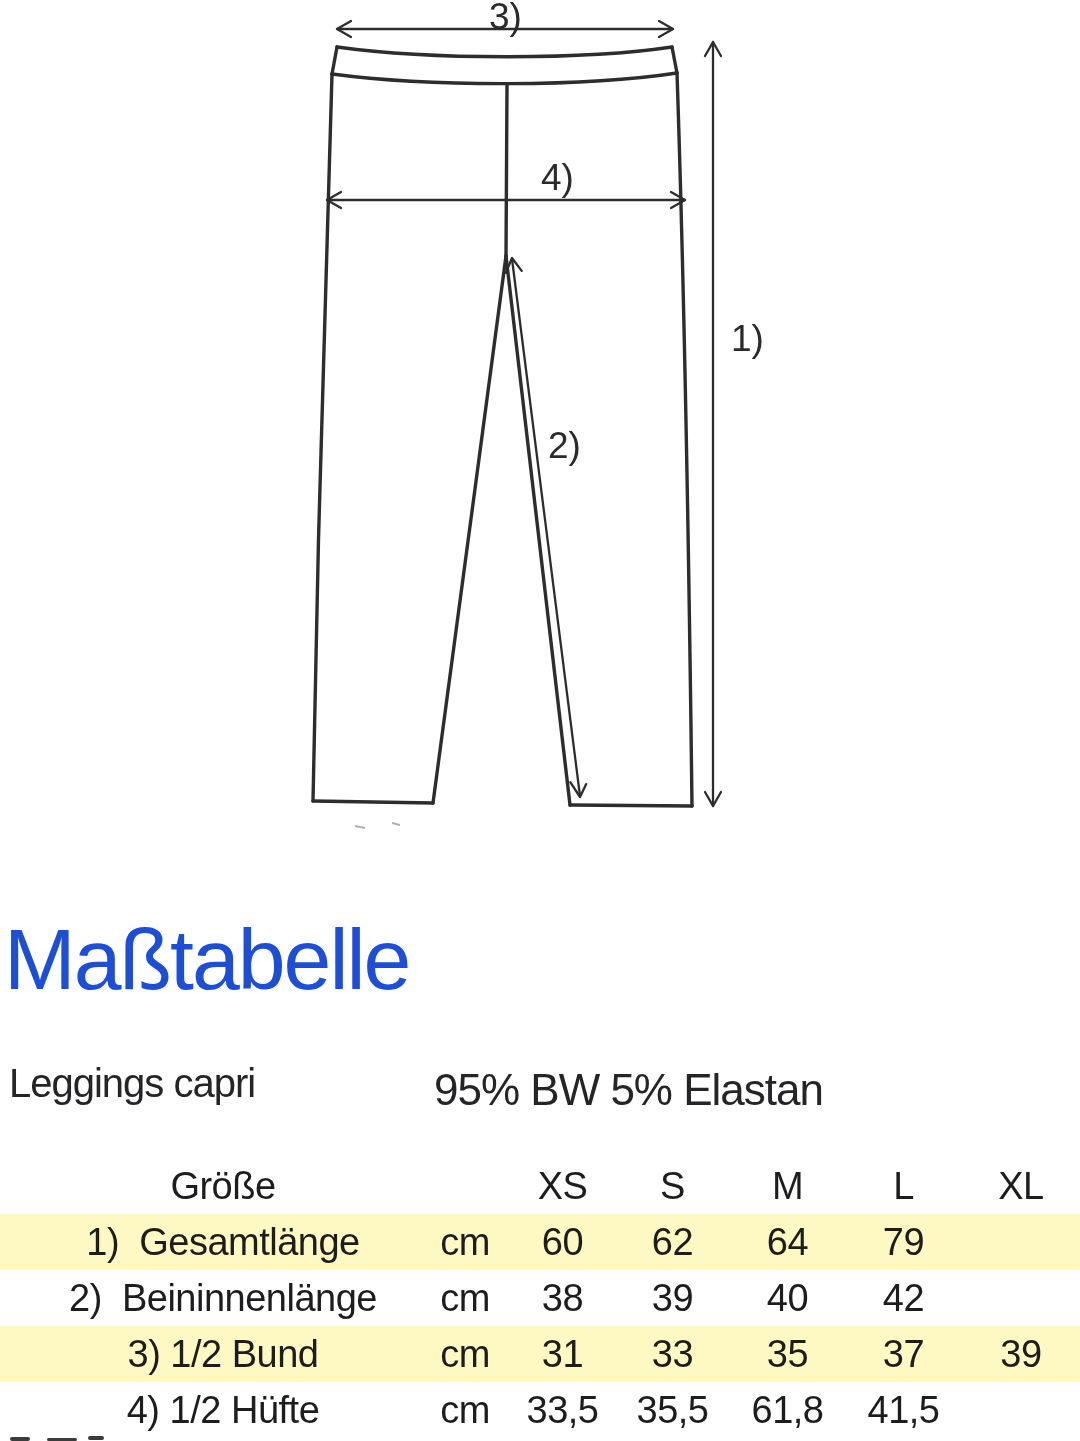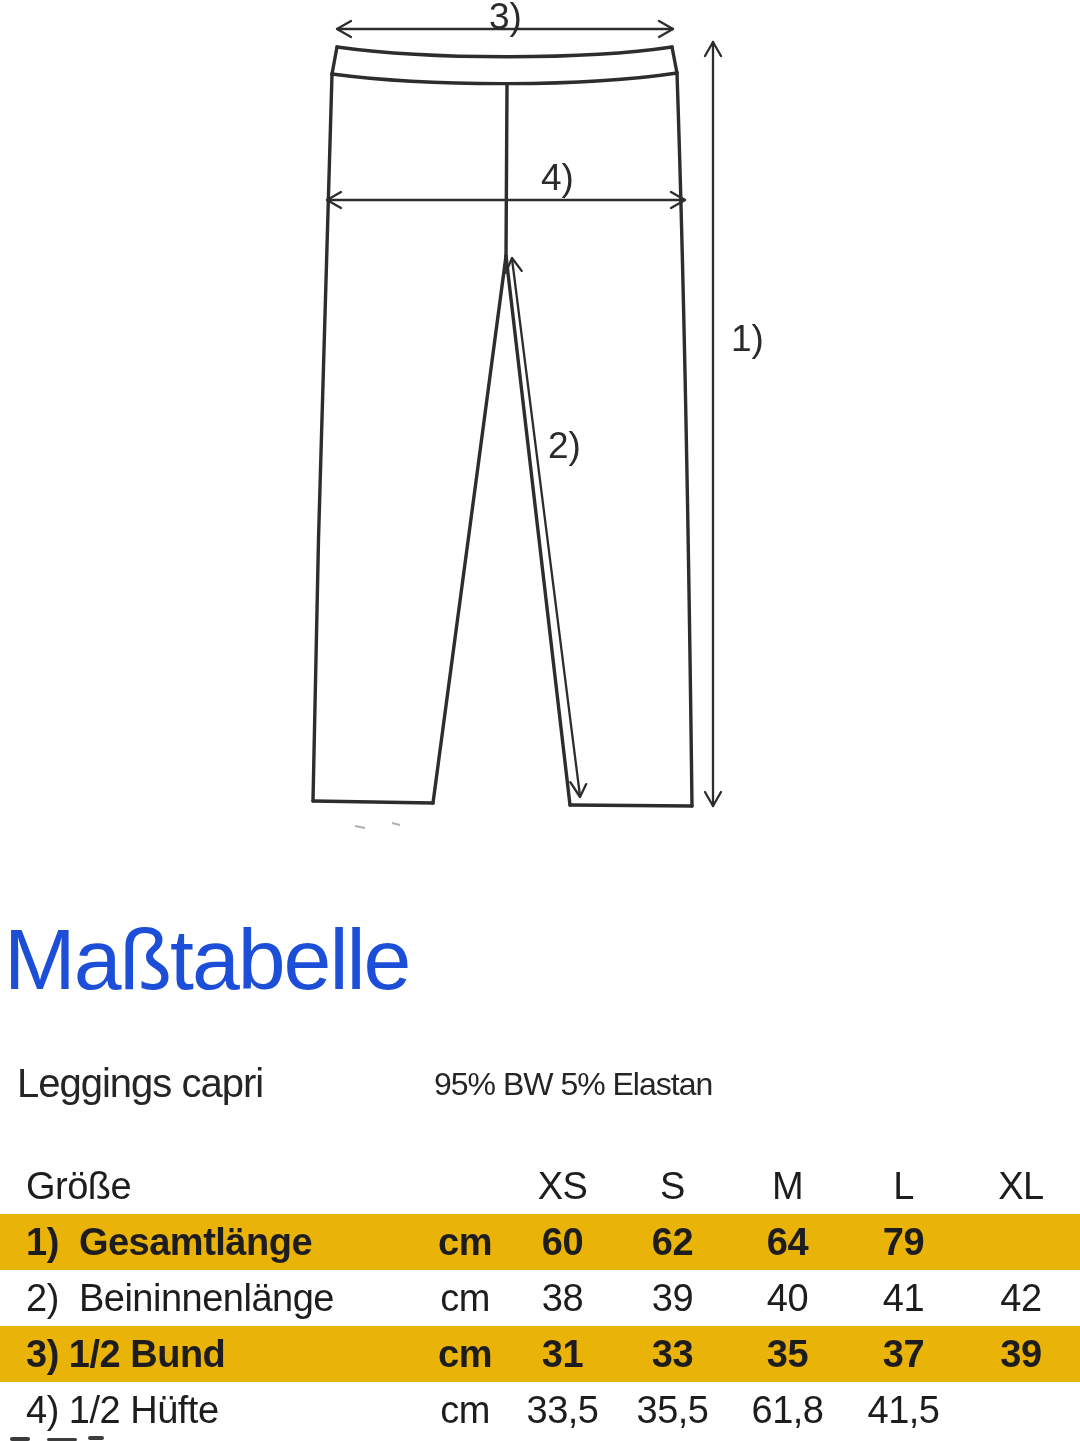--- a/index.html
+++ b/index.html
@@ -16,36 +16,36 @@
   .measure  { stroke:#2d2d2d; stroke-width:2.3; fill:none; stroke-linecap:round; stroke-linejoin:round; }
   .speck    { stroke:#8f8f8f; stroke-width:2; fill:none; opacity:.7; }
   
   .page-title {
     position:absolute; left:4px; top:916px;
     font-size:86px; line-height:1; letter-spacing:-2px; color:#1d4ed8;
     white-space:nowrap;
   }
   .product-name {
     position:absolute; left:9px; top:1063px;
-    font-size:40px; line-height:1; letter-spacing:-1px; color:#252528; white-space:nowrap;margin-left:8px;
+    font-size:40px; line-height:1; letter-spacing:-1px; color:#252528; white-space:nowrap;
   }
   .product-material {
     position:absolute; left:434px; top:1068px;
-    font-size:32px; line-height:1; letter-spacing:-1px; color:#252528; white-space:nowrap;
+    font-size:44px; line-height:1; letter-spacing:-1px; color:#252528; white-space:nowrap;
   }
   
   .size-table { position:absolute; left:0; top:1158px; width:1080px; font-size:38px; color:#1d1d1f; letter-spacing:-0.5px; }
   .trow {
     display:grid;
     grid-template-columns:420px 90px 105px 115px 115px 117px 118px;
     height:56px; line-height:56px;
   }
-  .trow.alt { background:#eab308;font-weight:bold; }
+  .trow.alt { background:#fef9c3; }
   .cell { text-align:center; overflow:hidden; }
-  .cell.label { text-align:left; padding-left:26px; white-space:pre; }
+  .cell.label { text-align:center; padding-left:26px; white-space:pre; }
   
   .cutmark { position:absolute; background:#3c3c3c; border-radius:2px; }
   .cut1 { left:10px;  top:1437px; width:20px; height:4px; }
   .cut2 { left:47px;  top:1438px; width:30px; height:3px; }
   .cut3 { left:88px;  top:1436px; width:16px; height:4px; }
 </style>
 </head>
 <body>
 
 <div class="canvas">
@@ -114,21 +114,20 @@
       <div class="cell">64</div>
       <div class="cell">79</div>
     </div>
 
     <div class="trow">
       <div class="cell label">2)  Beininnenlänge</div>
       <div class="cell">cm</div>
       <div class="cell">38</div>
       <div class="cell">39</div>
       <div class="cell">40</div>
-      <div class="cell">41</div>
       <div class="cell">42</div>
     </div>
 
     <div class="trow alt">
       <div class="cell label">3) 1/2 Bund</div>
       <div class="cell">cm</div>
       <div class="cell">31</div>
       <div class="cell">33</div>
       <div class="cell">35</div>
       <div class="cell">37</div>

